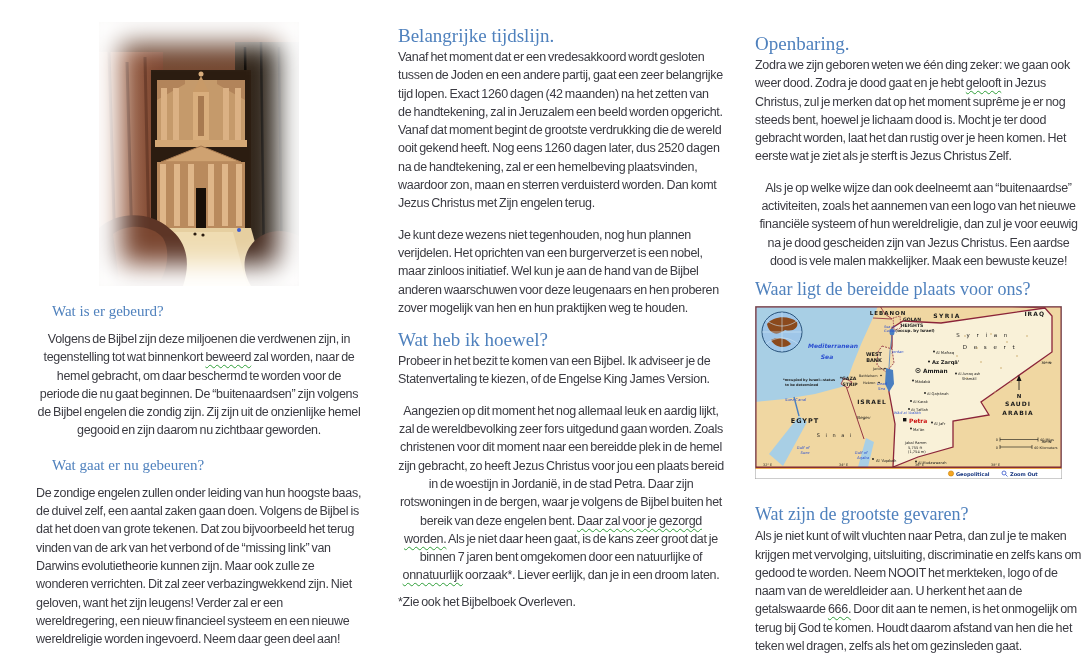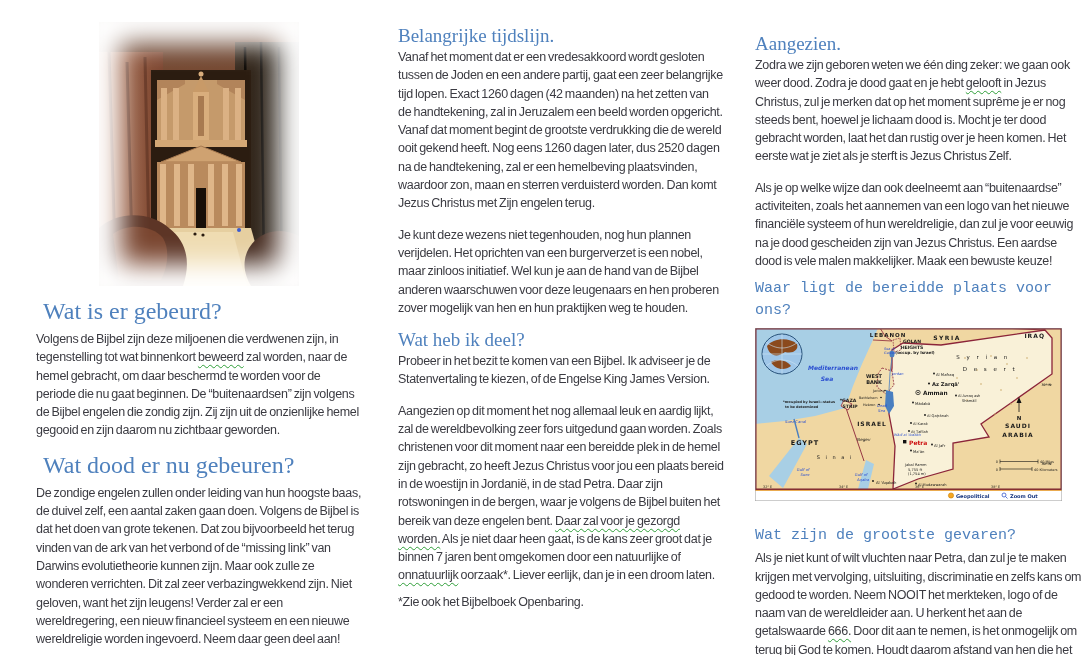--- a/index.html
+++ b/index.html
@@ -5,26 +5,26 @@
   html,body{margin:0;padding:0;background:#ffffff;}
   .page{position:relative;width:1087px;height:655px;background:#fff;overflow:hidden;
         font-family:"Liberation Sans","DejaVu Sans",sans-serif;}
   .col{position:absolute;top:0;}
   #col1{left:36px;width:326px;}
   #col2{left:398px;top:26px;width:326px;}
   #col3{left:755px;top:34px;width:327px;}
   .para{font-size:12.5px;line-height:18.3px;color:#3b3b42;letter-spacing:-0.3px;word-spacing:-1px;
         margin:0 0 13px 0;}
   .hd{font-family:"Liberation Serif","DejaVu Serif",serif;font-weight:normal;color:#4f81bd;margin:0;}
-  .h-lg{font-size:24px;line-height:26px;margin:12px 7px 6px;}
-  .h-md{font-size:15px;line-height:22px;margin:5px 0 6px;font-family:Liberation Mono, monospace;}
+  .h-lg{font-size:15px;line-height:26px;margin:12px 16px 6px;}
+  .h-md{font-size:18px;line-height:22px;margin:5px 0 6px;}
   .h-md.gev{margin:24px 0 2px;}
   .h-sm{font-size:19px;line-height:20px;margin:6px 0 2px;}
   #col2 .h-sm:first-child,#col3 .h-sm:first-child{margin-top:0;}
-  .tight{margin-bottom:8px;}
+  .tight{margin-bottom:8px;text-align:center;}
   .squiggle{text-decoration-line:underline;text-decoration-style:wavy;
             text-decoration-color:#2e9e38;text-decoration-thickness:1px;text-underline-offset:3px;}
   .footnote{margin:0;}
   .petra-fig{position:relative;width:200px;height:264px;margin:22px auto 0;}
   .petra-fig::after{content:"";position:absolute;inset:0;box-shadow:inset 0 0 26px 22px #ffffff;pointer-events:none;}
   .map-fig{width:307px;height:173px;}
   .map-fig svg{display:block;}
   svg text{font-family:"DejaVu Sans",sans-serif;fill:#1a1a1a;}
   svg text.wtr{fill:#2b4fd0;font-style:italic;}
   svg text.bld{font-weight:bold;}
@@ -93,39 +93,39 @@
 
         <path d="M0,206 C20,188 52,190 70,206 C88,220 92,240 84,264 L0,264 Z" fill="#5d3526"></path>
         <path d="M14,212 C30,200 54,204 64,216 C70,226 70,242 62,258 L20,258 Z" fill="#7a4630"></path>
         <path d="M200,214 C180,204 160,210 150,226 C142,240 146,254 152,264 L200,264 Z" fill="#42271b"></path>
       </svg>
     </div>
 
     <h1 class="hd h-lg">Wat is er gebeurd?</h1>
     <p class="para tight"><span>Volgens de Bijbel zijn deze miljoenen die verdwenen zijn, in tegenstelling tot wat binnenkort </span><span class="squiggle">beweerd</span><span> zal worden, naar de hemel gebracht, om daar beschermd te worden voor de periode die nu gaat beginnen. De “buitenaardsen” zijn volgens de Bijbel engelen die zondig zijn. Zij zijn uit de onzienlijke hemel gegooid en zijn daarom nu zichtbaar geworden.</span></p>
 
-    <h1 class="hd h-lg">Wat dood er nu gebeuren?</h1>
+    <h1 class="hd h-lg">Wat gaat er nu gebeuren?</h1>
     <p class="para"><span>De zondige engelen zullen onder leiding van hun hoogste baas, de duivel zelf, een aantal zaken gaan doen. Volgens de Bijbel is dat het doen van grote tekenen. Dat zou bijvoorbeeld het terug vinden van de ark van het verbond of de “missing link” van Darwins evolutietheorie kunnen zijn. Maar ook zulle ze wonderen verrichten. Dit zal zeer verbazingwekkend zijn. Niet geloven, want het zijn leugens! Verder zal er een wereldregering, een nieuw financieel systeem en een nieuwe wereldreligie worden ingevoerd. Neem daar geen deel aan!</span></p>
   </div>
 
   <div class="col" id="col2">
     <h3 class="hd h-sm">Belangrijke tijdslijn.</h3>
     <p class="para"><span>Vanaf het moment dat er een vredesakkoord wordt gesloten tussen de Joden en een andere partij, gaat een zeer belangrijke tijd lopen. Exact 1260 dagen (42 maanden) na het zetten van de handtekening, zal in Jeruzalem een beeld worden opgericht. Vanaf dat moment begint de grootste verdrukking die de wereld ooit gekend heeft. Nog eens 1260 dagen later, dus 2520 dagen na de handtekening, zal er een hemelbeving plaatsvinden, waardoor zon, maan en sterren verduisterd worden. Dan komt Jezus Christus met Zijn engelen terug.</span></p>
 
     <p class="para"><span>Je kunt deze wezens niet tegenhouden, nog hun plannen verijdelen. Het oprichten van een burgerverzet is een nobel, maar zinloos initiatief. Wel kun je aan de hand van de Bijbel anderen waarschuwen voor deze leugenaars en hen proberen zover mogelijk van hen en hun praktijken weg te houden.</span></p>
 
-    <h3 class="hd h-sm">Wat heb ik deel?</h3>
+    <h3 class="hd h-sm">Wat heb ik hoewel?</h3>
     <p class="para"><span>Probeer in het bezit te komen van een Bijbel. Ik adviseer je de Statenvertaling te kiezen, of de Engelse King James Version.</span></p>
 
     <p class="para tight"><span>Aangezien op dit moment het nog allemaal leuk en aardig lijkt, zal de wereldbevolking zeer fors uitgedund gaan worden. Zoals christenen voor dit moment naar een bereidde plek in de hemel zijn gebracht, zo heeft Jezus Christus voor jou een plaats bereid in de woestijn in Jordanië, in de stad Petra. Daar zijn rotswoningen in de bergen, waar je volgens de Bijbel buiten het bereik van deze engelen bent. </span><span class="squiggle">Daar zal voor je gezorgd worden.</span><span> Als je niet daar heen gaat, is de kans zeer groot dat je binnen 7 jaren bent omgekomen door een natuurlijke of </span><span class="squiggle">onnatuurlijk</span><span> oorzaak*. Liever eerlijk, dan je in een droom laten.</span></p>
-    <p class="para footnote">*Zie ook het Bijbelboek Openbaring.</p>
+    <p class="para footnote">*Zie ook het Bijbelboek Overleven.</p>
   </div>
 
   <div class="col" id="col3">
-    <h3 class="hd h-sm">Aangezien.</h3>
+    <h3 class="hd h-sm">Openbaring.</h3>
     <p class="para"><span>Zodra we zijn geboren weten we één ding zeker: we gaan ook weer dood. Zodra je dood gaat en je hebt </span><span class="squiggle">gelooft</span><span> in Jezus Christus, zul je merken dat op het moment suprême je er nog steeds bent, hoewel je lichaam dood is. Mocht je ter dood gebracht worden, laat het dan rustig over je heen komen. Het eerste wat je ziet als je sterft is Jezus Christus Zelf.</span></p>
     <p class="para tight"><span>Als je op welke wijze dan ook deelneemt aan “buitenaardse” activiteiten, zoals het aannemen van een logo van het nieuwe financiële systeem of hun wereldreligie, dan zul je voor eeuwig na je dood gescheiden zijn van Jezus Christus. Een aardse dood is vele malen makkelijker. Maak een bewuste keuze!</span></p>
 
     <h2 class="hd h-md">Waar ligt de bereidde plaats voor ons?</h2>
 
     <div class="map-fig">
       <svg viewBox="0 0 307 173" width="307" height="173">
 
         <rect x="0" y="0" width="307" height="162" fill="#f0d7a2"></rect>
 

